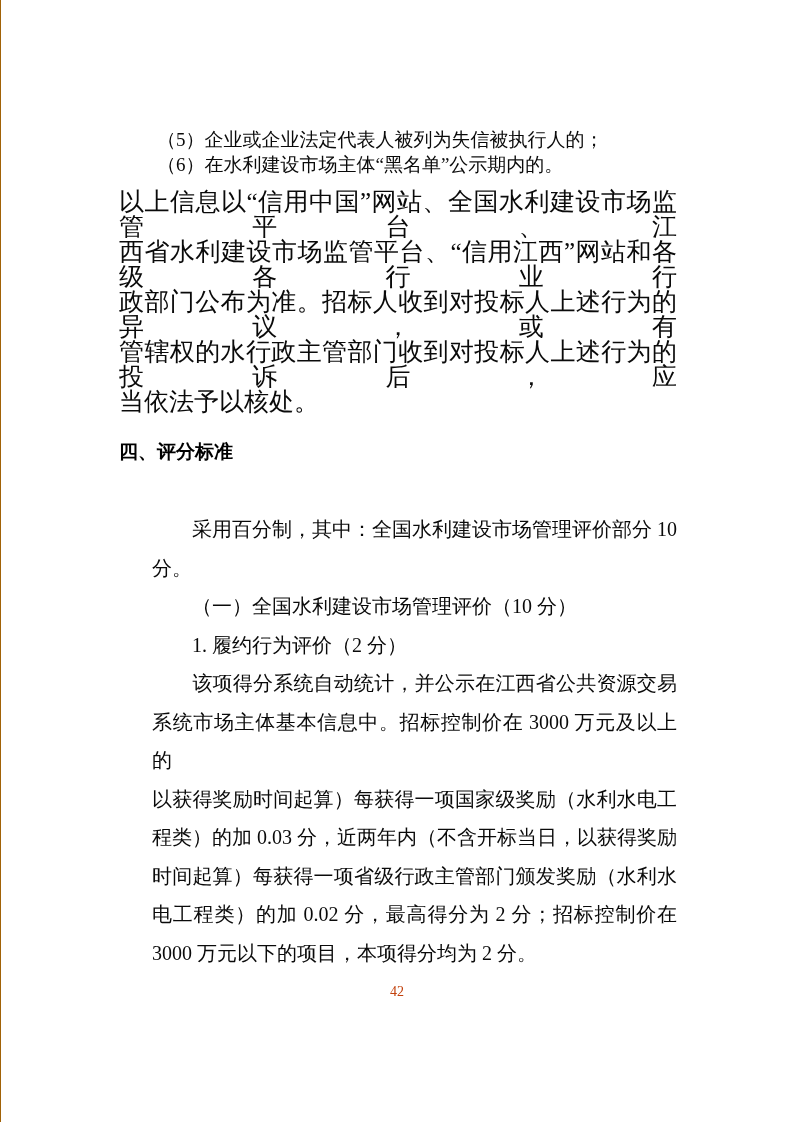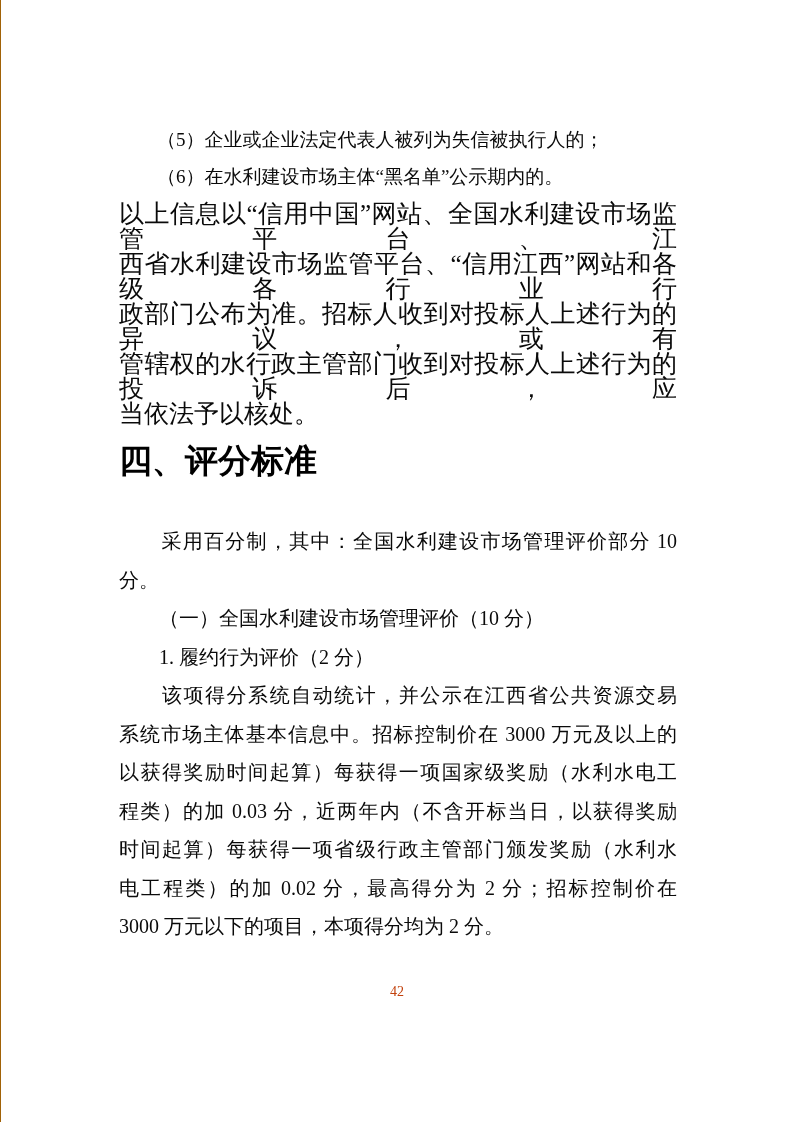--- a/index.html
+++ b/index.html
@@ -31,38 +31,39 @@
     text-align-last: justify;
     white-space: normal;
   }
   .line.last {
     text-align-last: left;
   }
   .para.item {
     font-size: 19px;
     line-height: 25px;
   }
-  .para.item + .para.item { margin-top: 12px; }
+  .para.item + .para.item { }
   .para.tight {
     font-size: 25px;
     line-height: 25px;
     margin-top: 12px;
   }
   .para.heading {
     margin-top: 20px;
-    font-family: Liberation Mono, monospace;
+    font-family: Liberation Serif, serif;
     font-weight: 700;
-    font-size: 33px;
+    font-size: 19px;
     line-height: 36px;
     color: #000000;
   }
   .para.heading .line { text-align-last: left; }
   .para.loose {
     font-size: 20px;
     line-height: 38.5px;
+    margin-left: 33px;
   }
   .para.heading + .para.loose { margin-top: 40px; }
   .footer {
     position: absolute;
     left: 0;
     right: 0;
     top: 984px;
     text-align: center;
     font-size: 14px;
     color: #c2410c;

